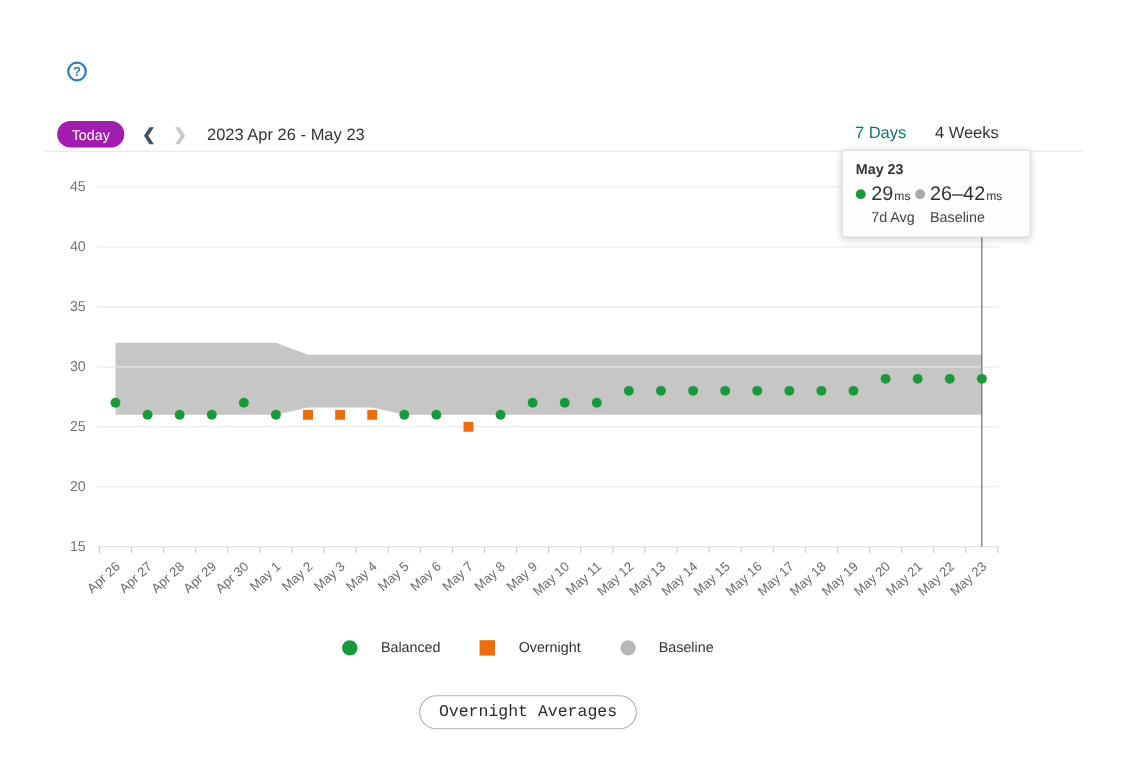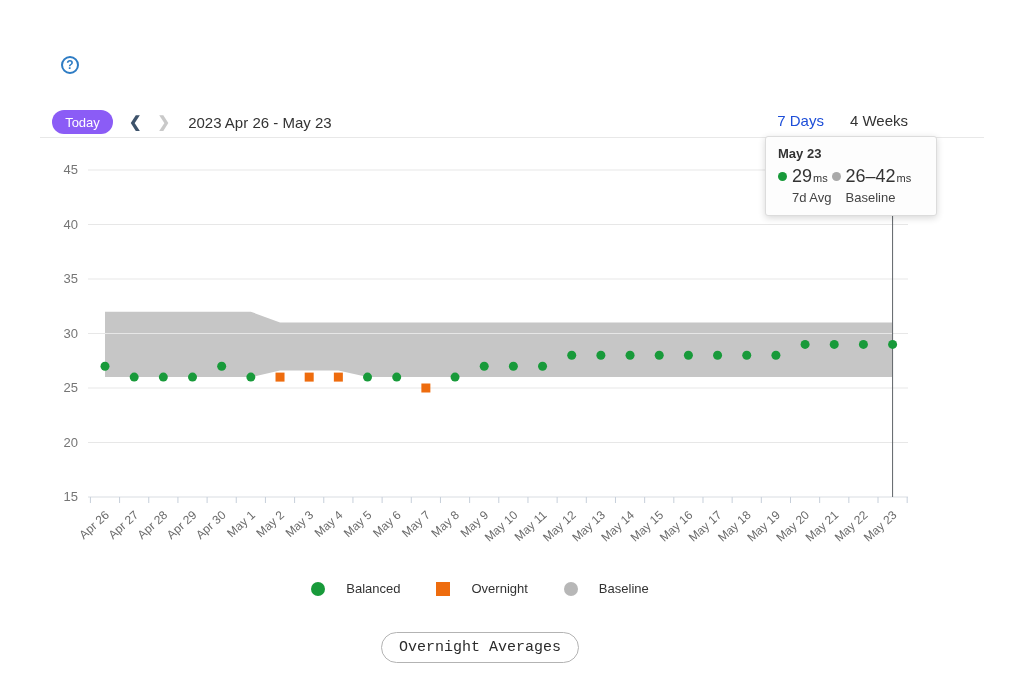--- a/index.html
+++ b/index.html
@@ -12,30 +12,30 @@
   .title-row { position:absolute; left:52px; top:56px; display:flex; align-items:center; }
   .page-title { font-size:23px; color:#333; font-weight:400; letter-spacing:.2px; }
   .help-icon {
     width:18px; height:18px; margin-left:9px; border:2px solid #2e7cc4; border-radius:50%;
     color:#2e7cc4; font-size:12px; font-weight:bold; display:flex; align-items:center; justify-content:center;
     cursor:pointer; line-height:1;
   }
   
   .toolbar { position:absolute; left:52px; top:109px; height:26px; display:flex; align-items:center; }
   .today-btn {
-    background:#8b5cf6; color:#fff; font-size:13px; border:none; border-radius:12px;
+    background:#a21caf; color:#fff; font-size:13px; border:none; border-radius:12px;
     width:61px; height:24px; cursor:pointer; font-family:inherit;
   }
   .chevron { font-size:15px; font-weight:bold; margin-left:16px; cursor:pointer; user-select:none; }
   .chevron.prev { color:#3e536b; }
   .chevron.next { color:#c9c9c9; cursor:default; }
   .date-range { font-size:15px; color:#333; margin-left:18px; }
   .range-tabs { position:absolute; right:116px; top:112px; display:flex; gap:26px; }
   .range-tab { font-size:15px; cursor:pointer; }
-  .range-tab.inactive { color:#1d4ed8; }
+  .range-tab.inactive { color:#0f766e; }
   .range-tab.active { color:#333; }
   .toolbar-divider { position:absolute; left:40px; top:137px; width:944px; height:1px; background:#e8e8e8; }
   
   #chart-svg { position:absolute; left:0; top:140px; }
   
   .tooltip {
     position:absolute; left:765px; top:136px; width:172px; background:#fdfdfd;
     border:1px solid #dcdcdc; border-radius:3px; box-shadow:0 2px 7px rgba(0,0,0,.16);
     padding:9px 12px 10px 12px; z-index:5;
   }

